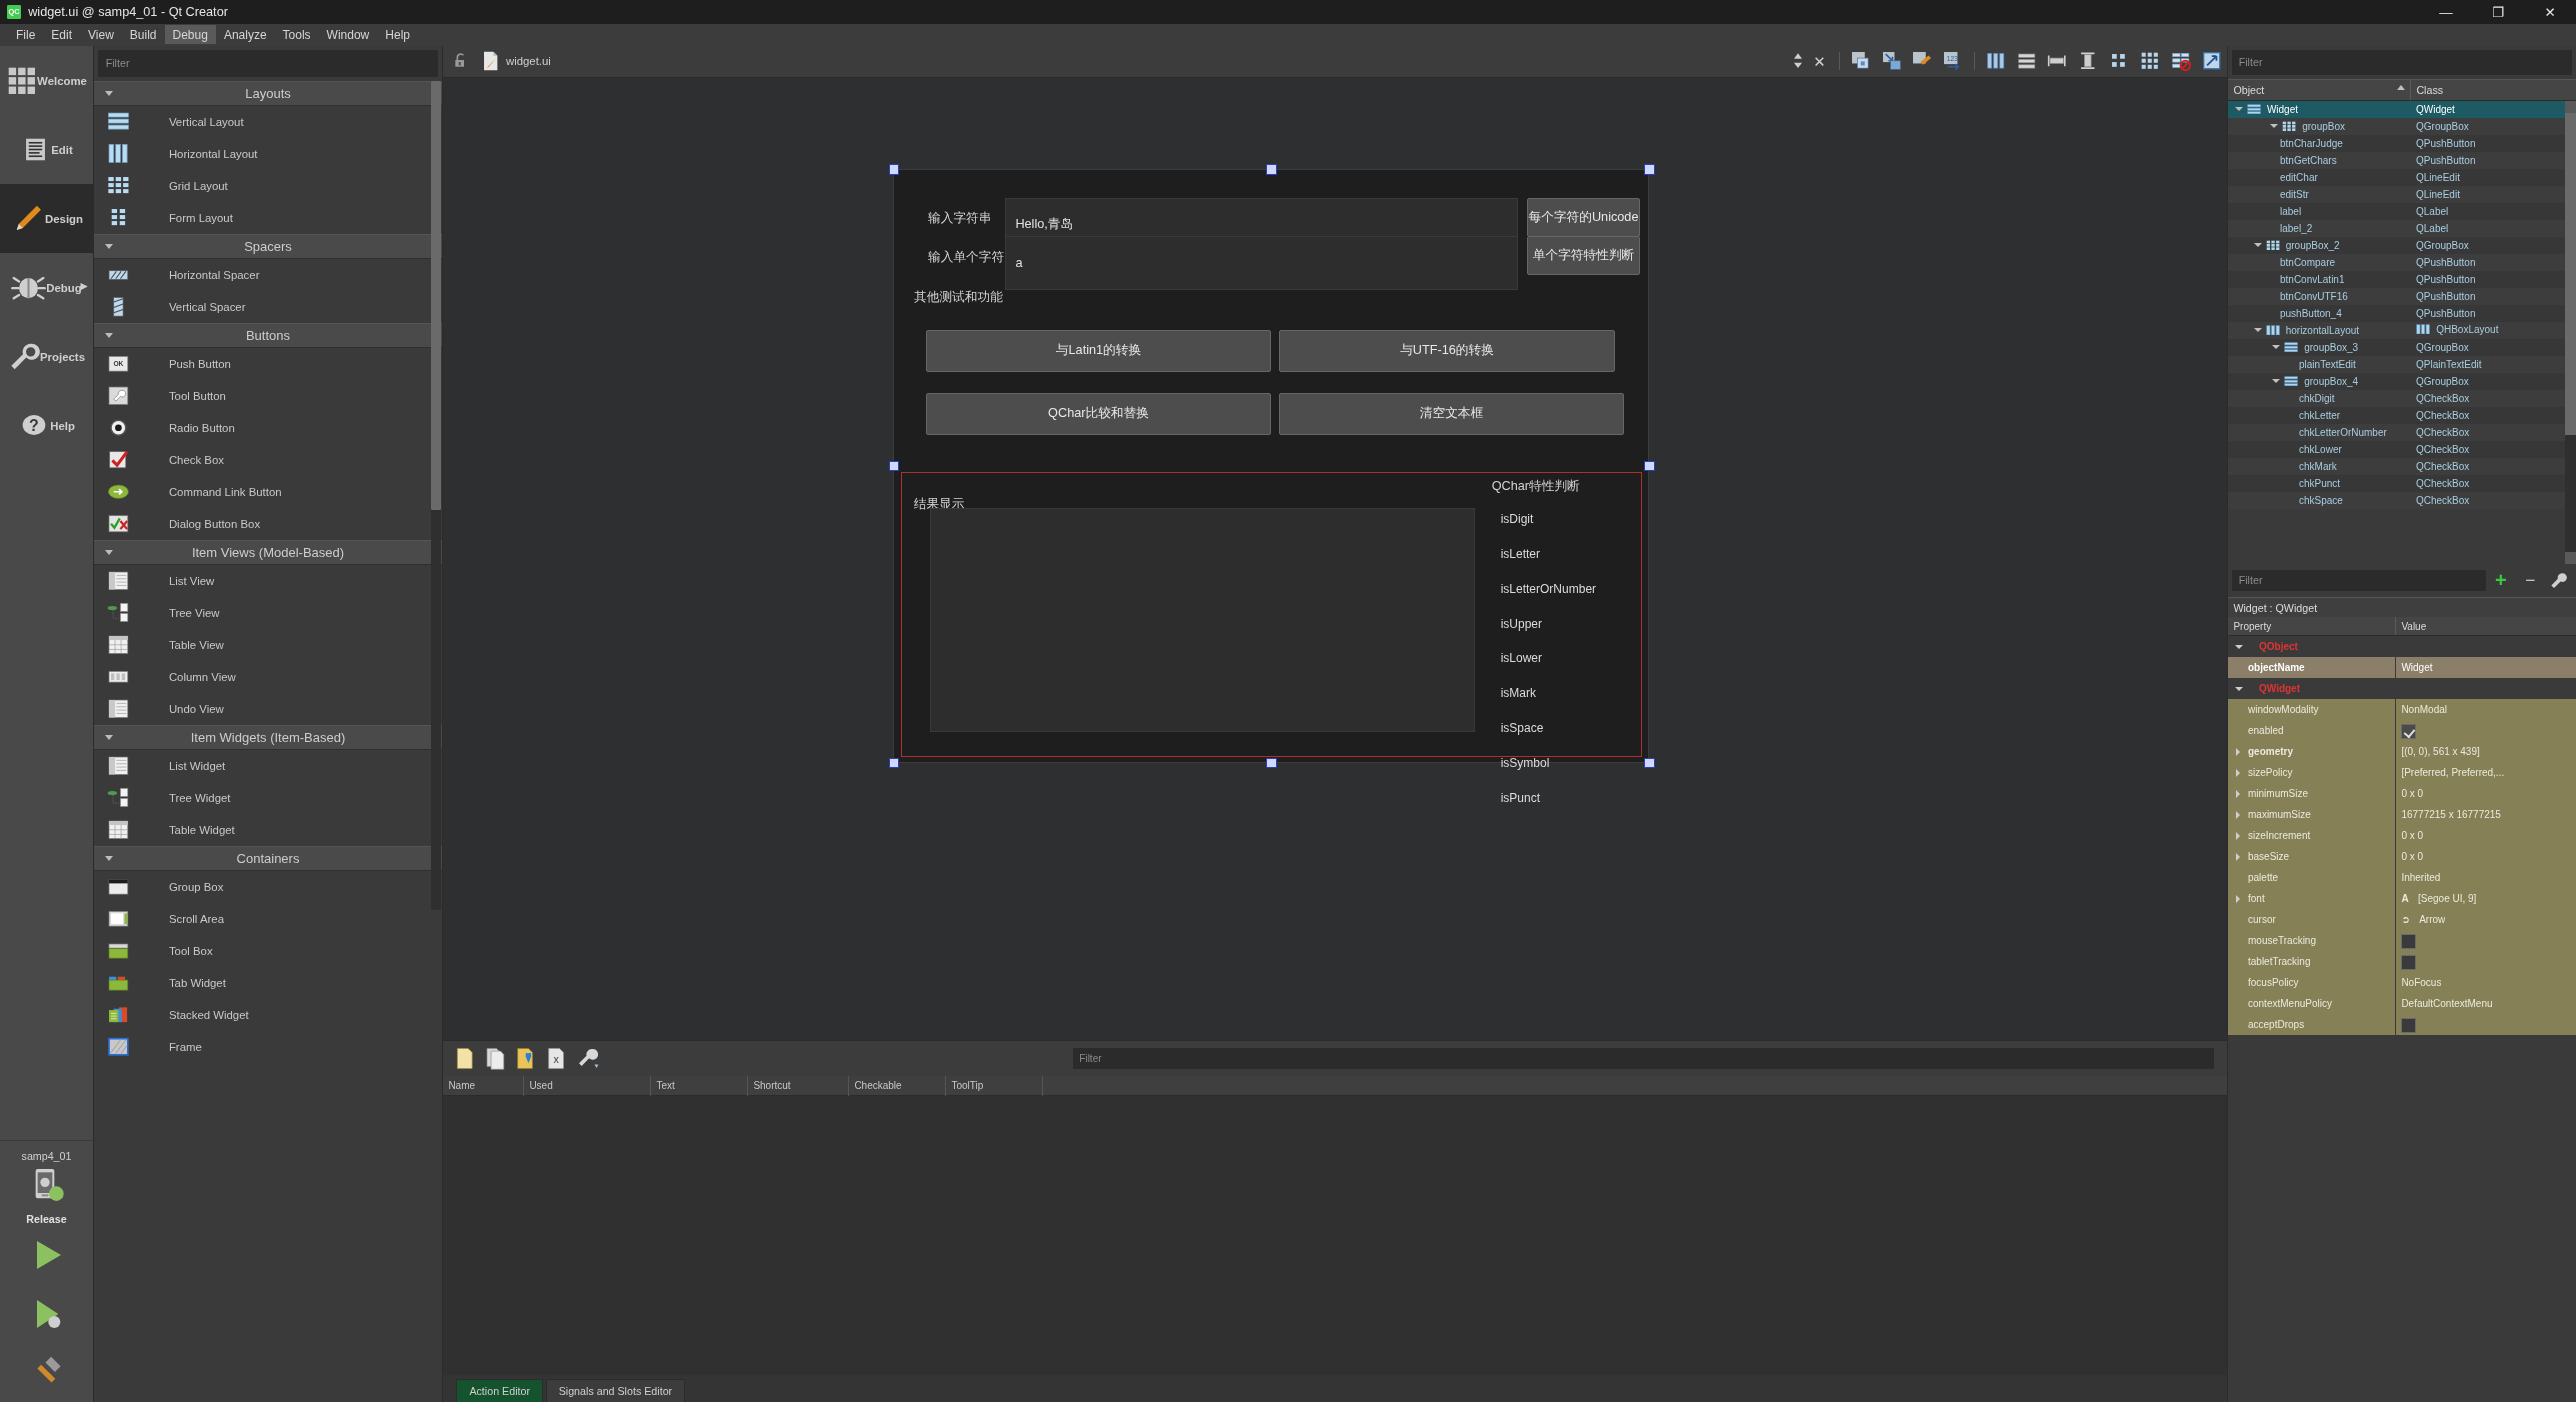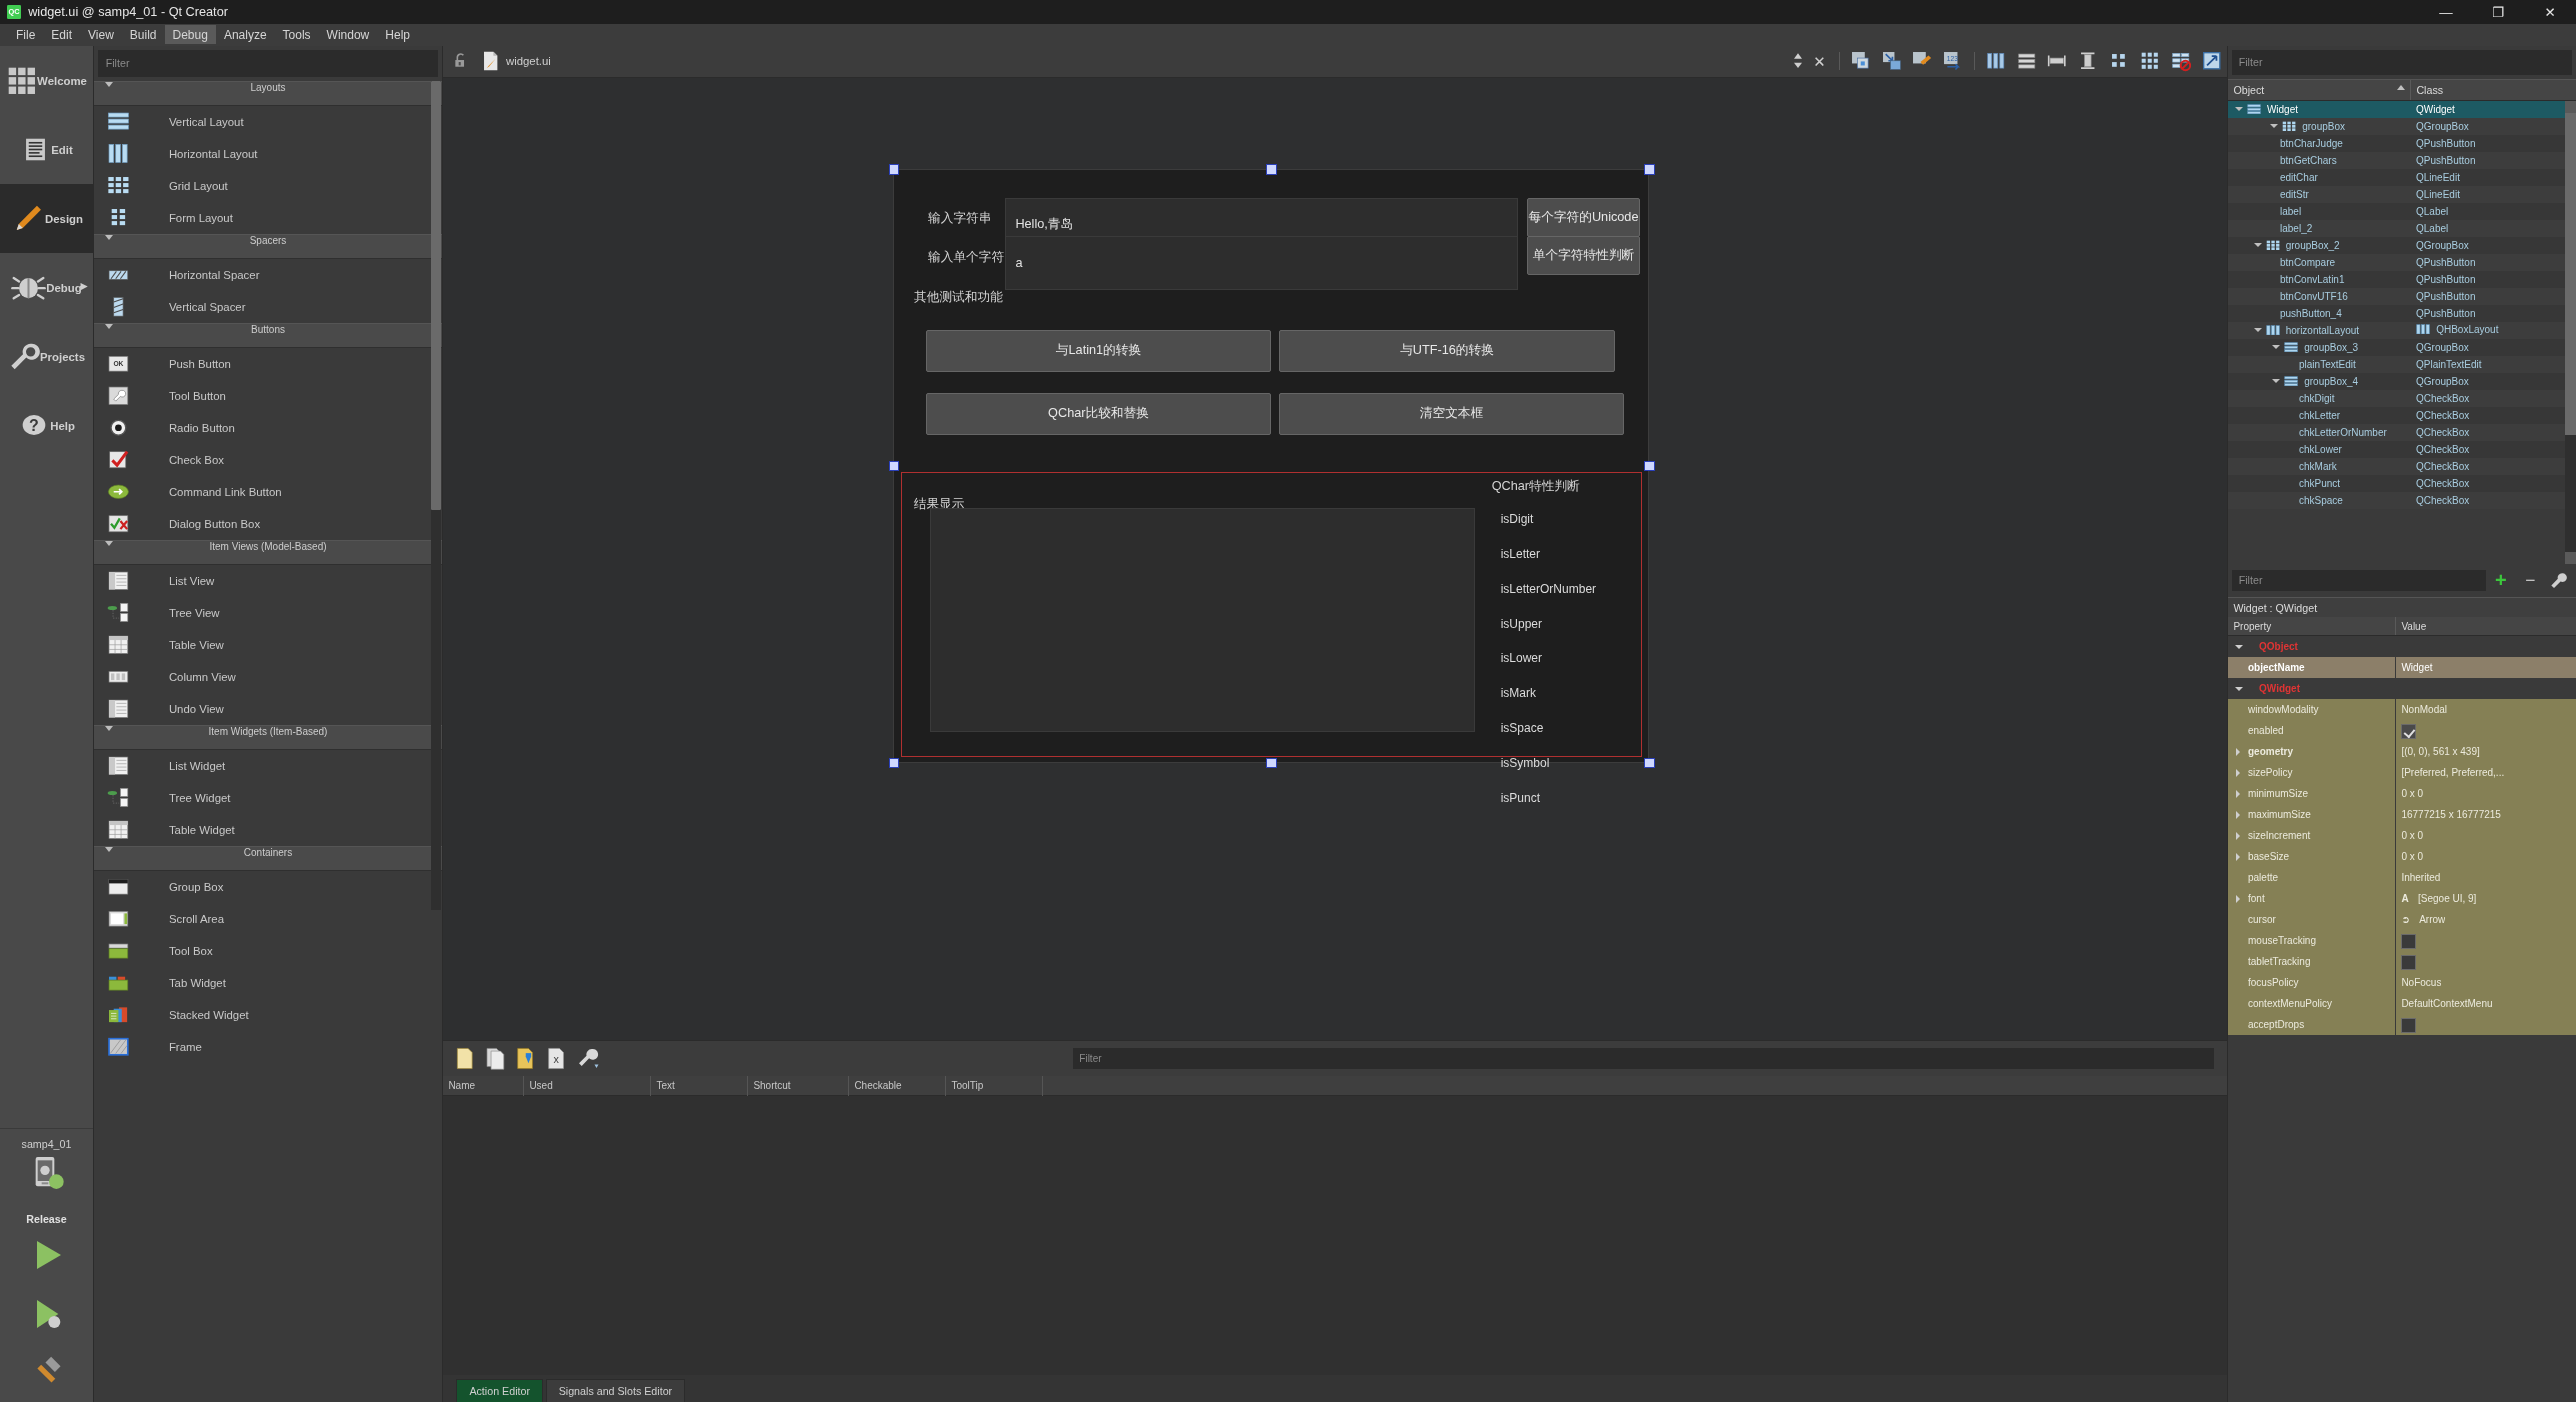--- a/index.html
+++ b/index.html
@@ -30,30 +30,30 @@
            border-right:0.7px solid #2b2b2b;position:relative;}
   .mode{height:69px;display:flex;align-items:center;justify-content:center;
         position:relative;}
   .mode.sel{background:#2b2b2b;}
   .mode .glyph{height:38px;display:flex;align-items:center;justify-content:center;}
   .mode .lbl{font-size:11.4px;font-weight:bold;color:#cfcfcf;margin-top:1.3px;}
   .mode .arrow{position:absolute;right:5.4px;top:27px;color:#cfcfcf;font-size:9.4px;}
   .modespacer{flex:1;}
   .kit{border-top:0.7px solid #3a3a3a;padding-top:9.4px;display:flex;flex-direction:column;align-items:center;}
   .kit .kitname{font-size:10.7px;color:#cfcfcf;margin-bottom:4px;}
-  .kit .kitlbl{font-size:10.7px;font-weight:bold;color:#e0e0e0;margin-top:19px;}
+  .kit .kitlbl{font-size:10.7px;font-weight:bold;color:#e0e0e0;margin-top:7px;}
   .runbtn{height:59px;display:flex;align-items:center;justify-content:center;width:100%;}
 
   
   .widgetbox{width:349px;background:#3a3a3a;border-right:0.7px solid #2b2b2b;display:flex;flex-direction:column;}
   .wbfilter{height:27px;background:#2b2b2b;margin:4px;display:flex;align-items:center;
             padding:0 6.7px;font-size:10.7px;color:#8b8b8b;border:0.7px solid #2b2b2b;}
   .wblist{flex:1;overflow:hidden;position:relative;background:#3a3a3a;}
-  .wbcat{height:25px;background:#4a4a4a;display:flex;justify-content:center;
-         font-size:10px;color:#cdcdcd;position:relative;border-top:0.7px solid #555;border-bottom:0.7px solid #2f2f2f;}
+  .wbcat{height:25px;background:#4a4a4a;display:flex;align-items:center;justify-content:center;
+         font-size:13px;color:#cdcdcd;position:relative;border-top:0.7px solid #555;border-bottom:0.7px solid #2f2f2f;}
   .wbcat .tri{position:absolute;left:10.7px;width:0;height:0;border-left:4.7px solid transparent;
               border-right:4.7px solid transparent;border-top:5.4px solid #bdbdbd;}
   .wbrow{height:32px;display:flex;align-items:center;padding-left:13.4px;font-size:11.4px;color:#c9c9c9;gap:24px;}
   .wbrow .ic{width:25.5px;height:21.5px;margin-right:12px;flex:0 0 25.5px;}
   .wbscroll{position:absolute;right:1.3px;top:0;width:9.4px;background:#2f2f2f;}
   .wbthumb{position:absolute;right:1.3px;width:9.4px;background:#6a6a6a;border-radius:1.3px;}
 
   
   .center{flex:1;display:flex;flex-direction:column;background:#2e2f30;min-width:0;}
   .dtoolbar{height:32px;background:#3c3c3c;display:flex;align-items:center;border-bottom:0.7px solid #2b2b2b;}

